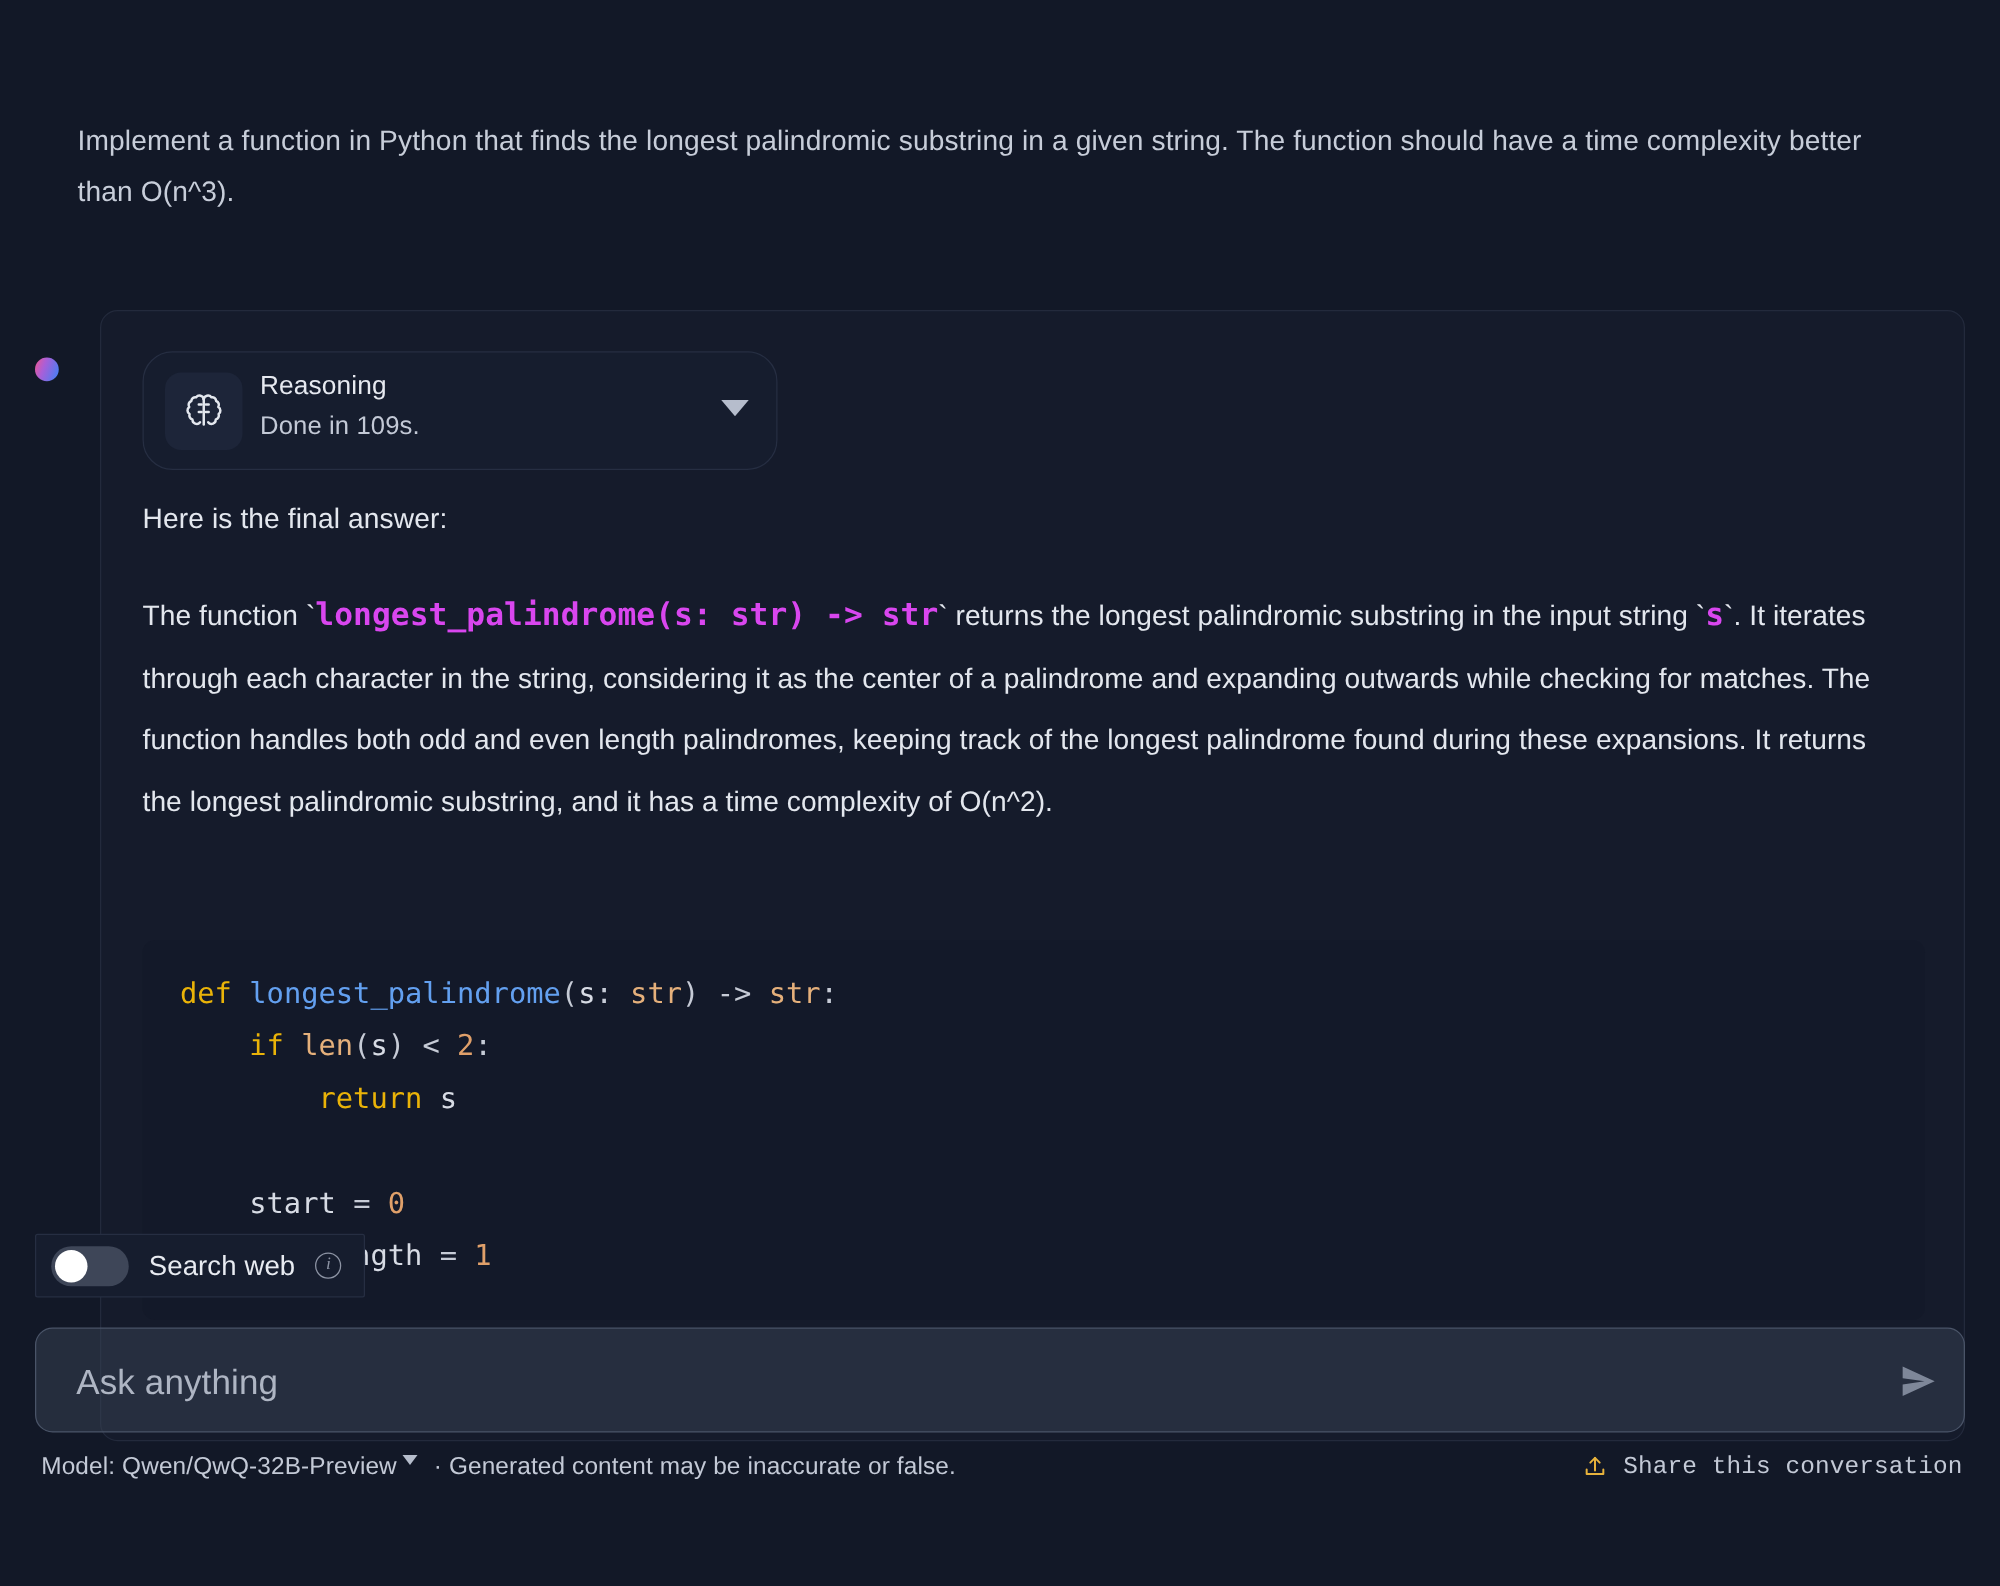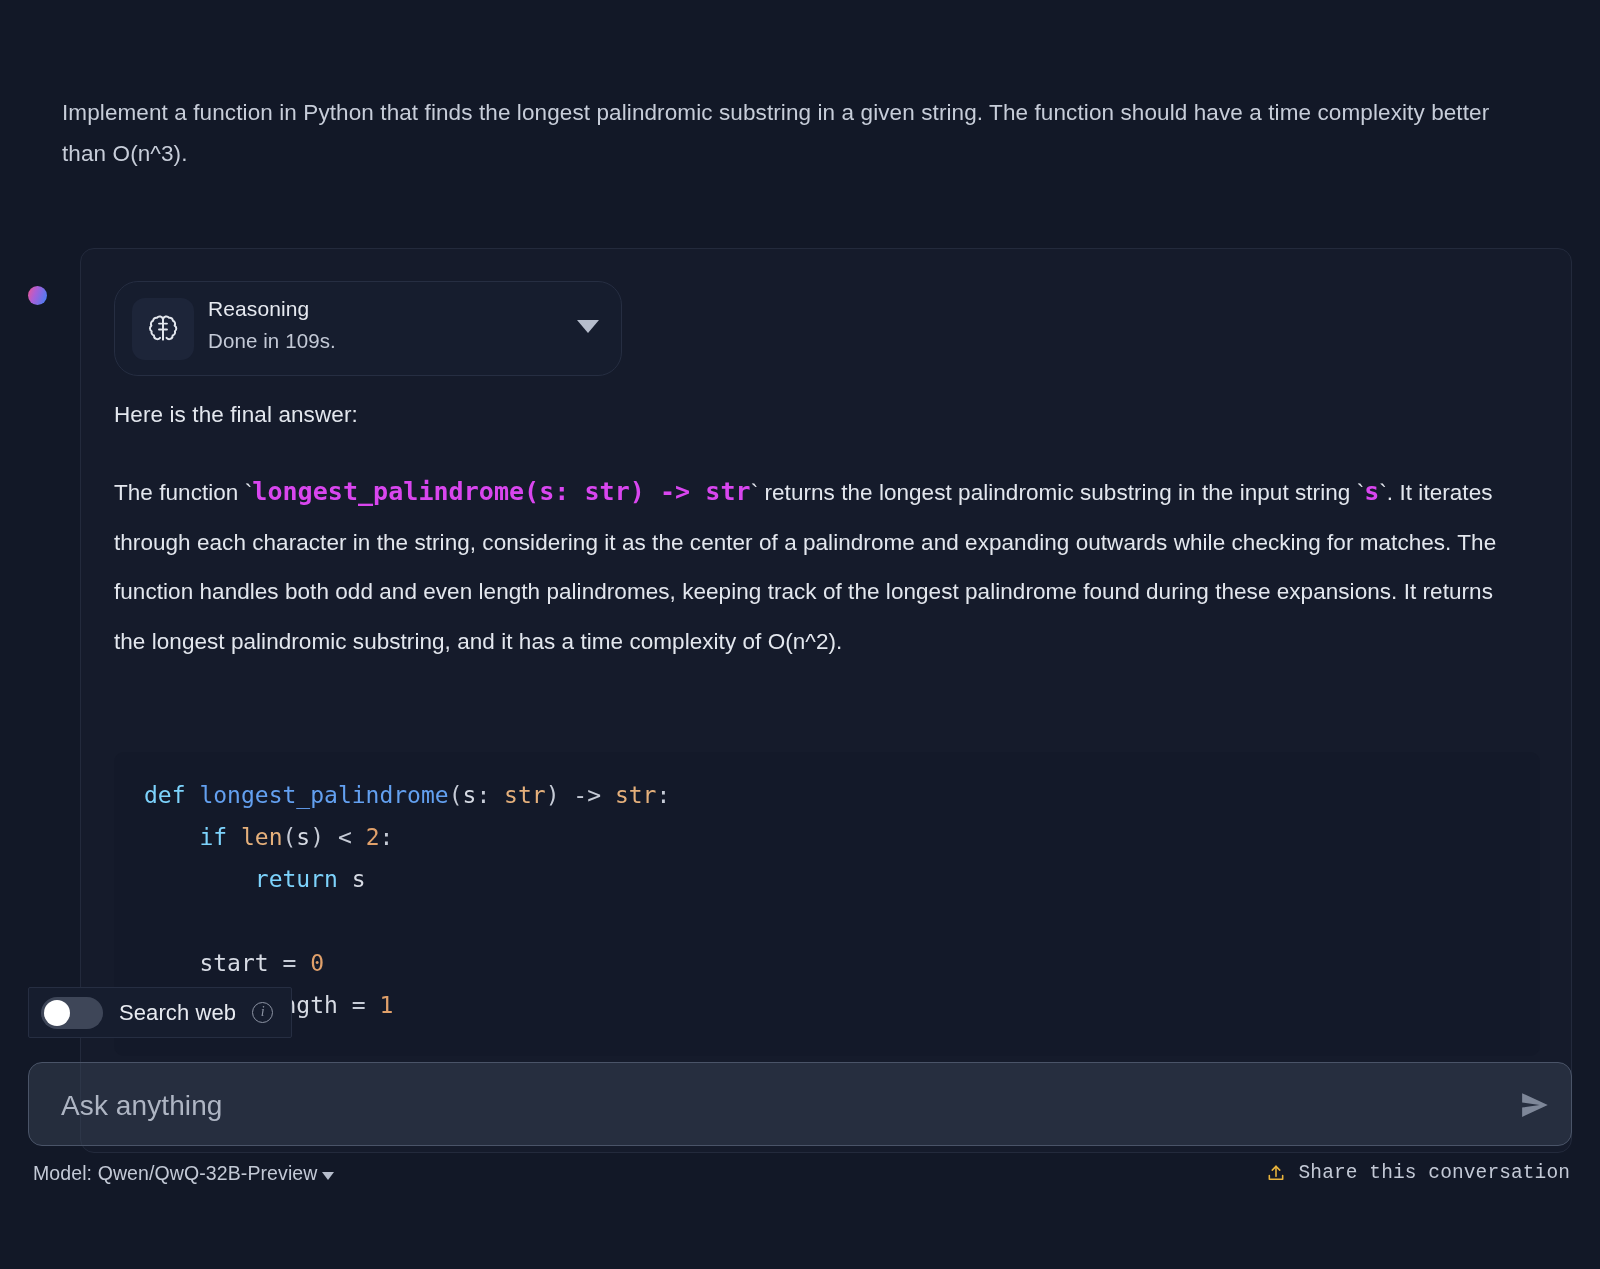--- a/index.html
+++ b/index.html
@@ -150,21 +150,21 @@
     width: 1426px;
     padding: 22px 30px 30px 30px;
     background: #11162433;
     border-radius: 10px;
     font-family: "DejaVu Sans Mono", "Liberation Mono", monospace;
     font-size: 23px;
     line-height: 42px;
     white-space: pre;
     color: #d7dbe4;
   }
-  .tok-kw   { color: #7dd3fc; }
+  .tok-kw   { color: #eab308; }
   .tok-fn   { color: #63a0f0; }
   .tok-type { color: #e5b07b; }
   .tok-num  { color: #e0a06a; }
   .tok-pun  { color: #c6cbd6; }
   .tok-var  { color: #d7dbe4; }
 
   
   .searchweb {
     position: absolute;
     left: 28px;
@@ -245,21 +245,20 @@
     top: 1158px;
     width: 1600px;
     height: 36px;
     z-index: 7;
   }
   .footer-left {
     position: absolute;
     left: 33px;
     top: 4px;
     display: flex;
-    align-items: center;
     font-size: 19.5px;
     color: #c3c9d6;
     letter-spacing: 0.1px;
     white-space: pre;
   }
   .model-caret {
     display: inline-block;
     margin: 0 7px 0 5px;
     width: 0; height: 0;
     border-left: 6px solid transparent;
@@ -335,21 +334,21 @@
   <div class="composer">
     <div class="composer-placeholder">Ask anything</div>
     <div class="send-icon">
       <svg viewBox="0 0 24 24" fill="#7e8799">
         <path d="M2.5 21.5 23 12 2.5 2.5 2.5 10l14 2-14 2z"></path>
       </svg>
     </div>
   </div>
 
   <div class="footer">
-    <div class="footer-left"><span>Model: </span><span>Qwen/QwQ-32B-Preview</span><span class="model-caret"></span></div>
+    <div class="footer-left"><span>Model: </span><span>Qwen/QwQ-32B-Preview</span><span class="model-caret"></span><span> · Generated content may be inaccurate or false.</span></div>
 
     <div class="footer-right">
       <span class="share-icon">
         <svg viewBox="0 0 24 24" fill="none" stroke="#e8b33c" stroke-width="1.9" stroke-linecap="round" stroke-linejoin="round">
           <path d="M12 16V4"></path>
           <path d="M7.5 8.5 12 4l4.5 4.5"></path>
           <path d="M4 15v4.5h16V15"></path>
         </svg>
       </span>
       <span>Share this conversation</span>

